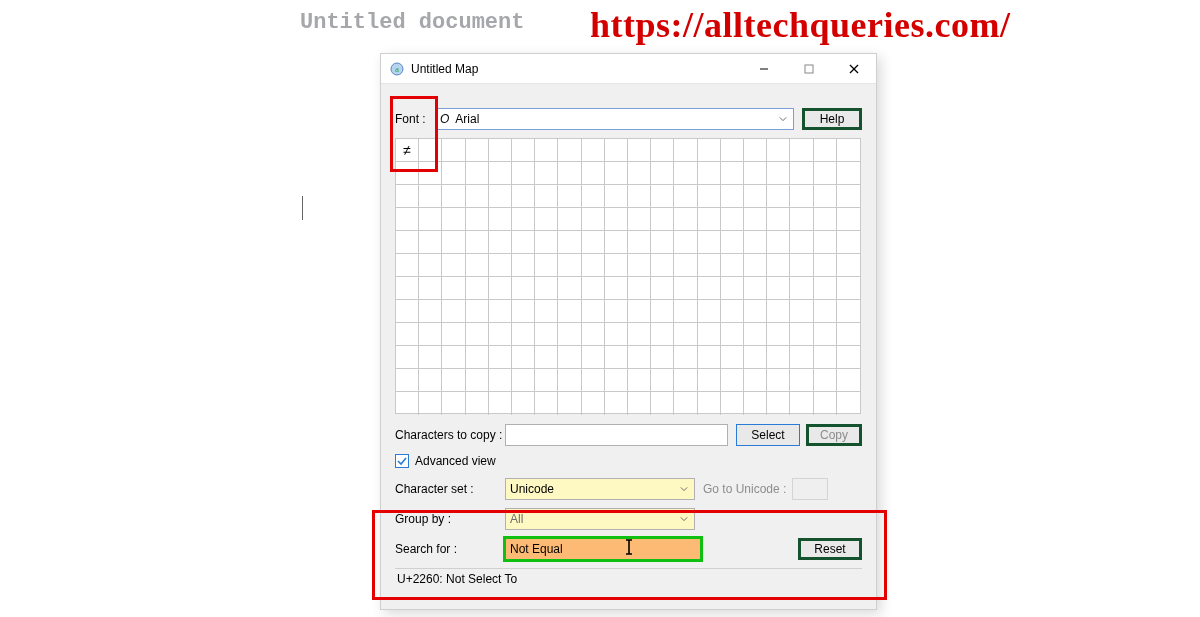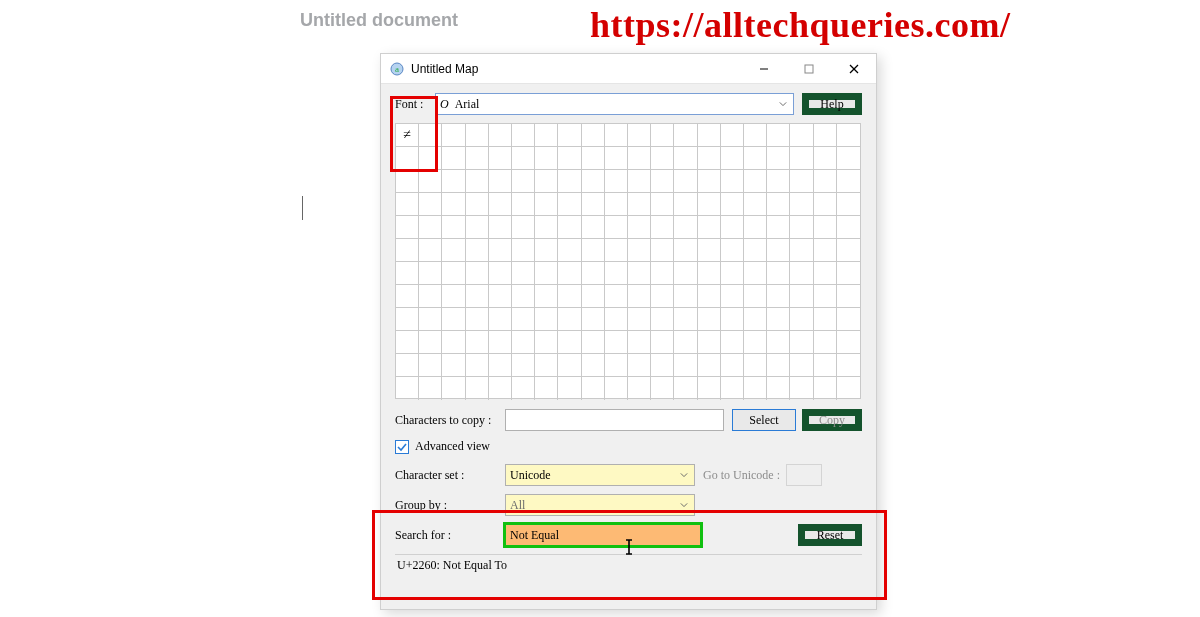--- a/index.html
+++ b/index.html
@@ -10,23 +10,24 @@
     background: #fff;
     width: 1200px;
     height: 617px;
     position: relative;
     overflow: hidden;
   }
   .doc-title {
     position: absolute;
     left: 300px;
     top: 10px;
-    font-size: 18px;
+    font-size: 22px;
     font-weight: 600;
     color: #a5a7aa;
+    font-family: Liberation Mono, monospace;
   }
   .watermark-link {
     position: absolute;
     left: 590px;
     top: 4px;
     font-family: "Times New Roman", serif;
     font-size: 36px;
     font-weight: 700;
     color: #d40000;
     letter-spacing: 0.5px;
@@ -64,22 +65,21 @@
   }
   .titlebar .title { font-size: 12px; color: #000; flex: 0 0 auto; }
   .titlebar .spacer { flex: 1; }
   .win-btn {
     width: 45px; height: 30px;
     display: flex; align-items: center; justify-content: center;
     color: #000;
   }
   .win-btn svg { display:block; }
   .client {
-    padding: 9px 14px 8px 14px;
-    font-family: Liberation Serif, serif;
+    padding: 24px 14px 8px 14px;
   }
   .row {
     display: flex;
     align-items: center;
     margin-bottom: 8px;
   }
   .lbl { width: 110px; color: #000; }
   .font-row .lbl { width: 40px; }
   .font-field {
     flex: 1;
@@ -97,21 +97,21 @@
     position: absolute; right: 2px; top: 2px;
     width: 16px; height: 16px;
     display:flex; align-items:center; justify-content:center;
     color:#666;
   }
   .btn {
     height: 22px;
     min-width: 60px;
     padding: 0 10px;
     background: #e9e9e9;
-    border: 7px solid #14532d;
+    border: 3px solid #14532d;
     display: flex; align-items: center; justify-content: center;
     color:#000;
   }
   .btn.primary { border:1px solid #2a7bd6; }
   .btn.disabled { color:#8d8d8d; }
   .grid-wrap {
     width: 466px; height: 276px;
     background:#fff;
     border:1px solid #c9c9c9;
     display:grid;
@@ -484,21 +484,21 @@
       </div>
     </div>
 
     <div class="row search-row">
       <span class="lbl">Search for :</span>
       <input class="search-input" value="Not Equal" style="">
       <span style="flex:1"></span>
       <div class="btn" style="min-width:64px;">Reset</div>
     </div>
 
-    <div class="info-row">U+2260: Not Equal To</div>
+    <div class="info-row">U+2260: Not Select To</div>
   </div>
 </div>
 
 <div class="hl hl-char"></div>
 <div class="hl hl-search"></div>
 
 <div class="ibeam">
   <svg width="10" height="16" viewBox="0 0 10 16">
     <path d="M2 1 H8 M5 1 V15 M2 15 H8" stroke="#000" stroke-width="1.6" fill="none"></path>
   </svg>

